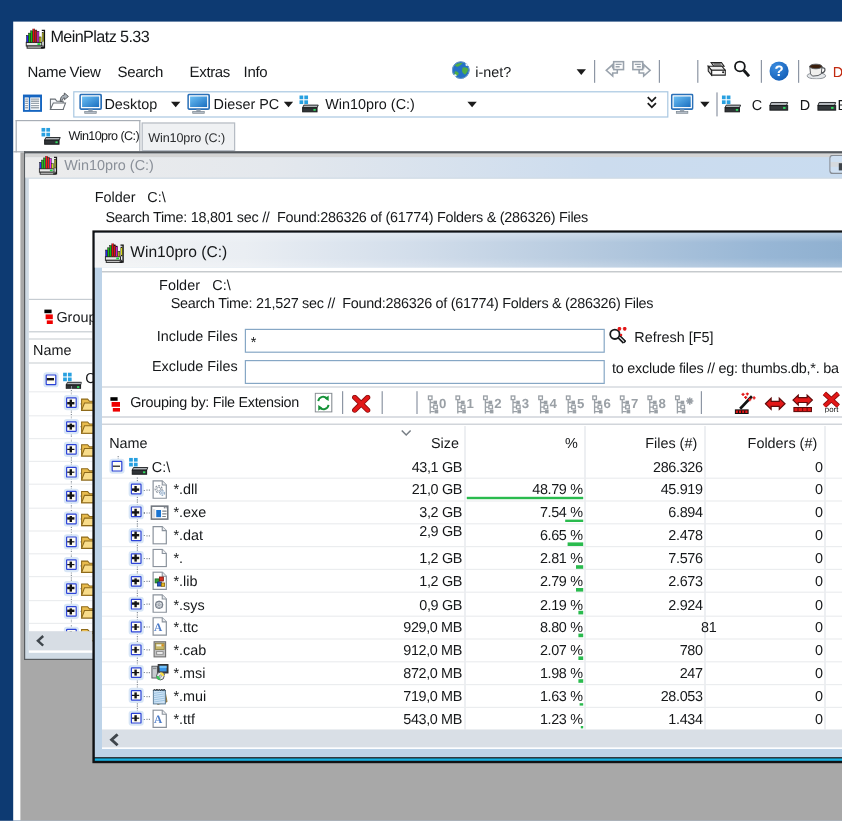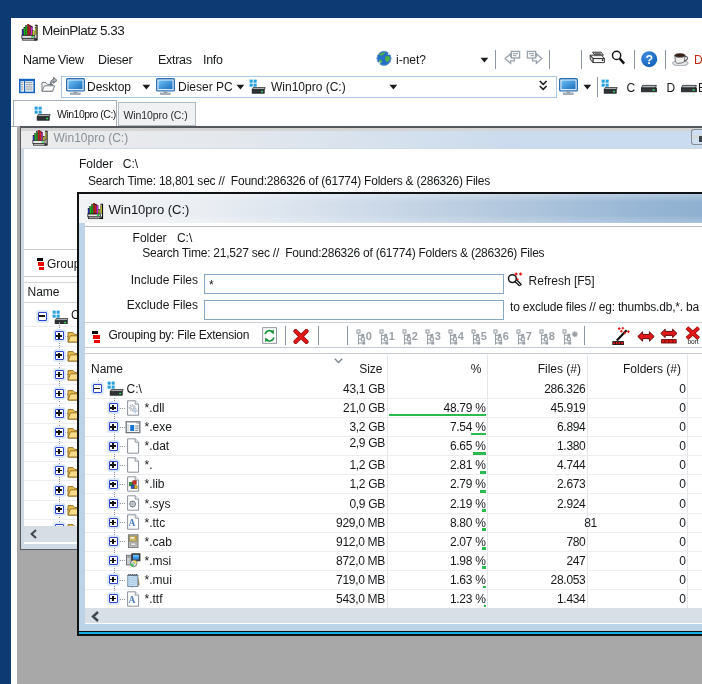--- a/index.html
+++ b/index.html
@@ -34,21 +34,21 @@
         <rect x="9.30" y="2.0" width="1.45" height="8.6" fill="#ee22ee" stroke="#111" stroke-width="0.4"></rect>
         <rect x="10.96" y="6.4" width="1.45" height="4.2" fill="#d8d816" stroke="#111" stroke-width="0.4"></rect>
         <path d="M13.0 1.2 L15.1 1.2 L15.1 14.9 L12.3 14.9" fill="none" stroke="#111" stroke-width="1.1"></path>
         <rect x="13.3" y="2.8" width="1.2" height="7.2" fill="#f0f016" stroke="#111" stroke-width="0.4"></rect>
       </svg>
     </div>
   </div>
 <div class="t" style="left:42px;top:23.8px;font-size:13.5px;letter-spacing:-0.5px">MeinPlatz 5.33</div>
 <div class="t" style="left:23px;top:52.6px;font-size:12.5px;letter-spacing:-0.3px">Name</div>
 <div class="t" style="left:58px;top:52.6px;font-size:12.5px;letter-spacing:-0.3px">View</div>
-<div class="t" style="left:98px;top:52.6px;font-size:12.5px;letter-spacing:-0.3px">Dieser</div>
+<div class="t" style="left:98px;top:52.6px;font-size:12.5px;letter-spacing:-0.3px">Search</div>
 <div class="t" style="left:158px;top:52.6px;font-size:12.5px;letter-spacing:-0.3px">Extras</div>
 <div class="t" style="left:203px;top:52.6px;font-size:12.5px;letter-spacing:-0.3px">Info</div>
 <div class="a" style="left:376px;top:51px;">
     <svg width="16" height="15" viewBox="0 0 16 15">
       <circle cx="8" cy="7.4" r="6.9" fill="#2470c8" stroke="#12457e" stroke-width="0.8"></circle>
       <path d="M3 3.2 Q6 1 9.5 1.6 Q8 4 5.5 4.6 Q3.6 4.8 3 3.2Z" fill="#4fae46"></path>
       <path d="M9.5 5.2 Q12.8 4.4 14.2 6.4 Q13.8 9.6 11.6 11.2 Q9.2 10.4 9 8Z" fill="#4fae46"></path>
       <path d="M3.2 8.4 Q5.4 8.2 6.4 10.2 Q5.6 12.6 3.8 12.2 Q2 10.4 3.2 8.4Z" fill="#4fae46"></path>
       <ellipse cx="8" cy="7.4" rx="6.9" ry="6.9" fill="none" stroke="#7ab2e8" stroke-width="0.7"></ellipse>
       <circle cx="3.4" cy="11.8" r="1" fill="#e8eef4"></circle>
@@ -759,35 +759,35 @@
 <div class="a" style="left:124.5px;top:437.85px;">
     <svg width="16" height="16" viewBox="0 0 16 16">
       <path d="M2.6 0.8 L10.2 0.8 L13.6 4.2 L13.6 15.2 L2.6 15.2 Z" fill="#fff" stroke="#8a929c" stroke-width="1"></path>
       <path d="M10.2 0.8 L10.2 4.2 L13.6 4.2" fill="#eceef0" stroke="#8a929c" stroke-width="0.9"></path>
     </svg>
   </div>
 <div class="t" style="left:144.5px;top:439.2px">*.dat</div>
 <div class="t r num" style="left:285px;top:436px;width:100px">2,9 GB</div>
 <div class="t r num" style="left:385.5px;top:439.2px;width:100px">6.65 %</div>
 <div class="gb" style="left:472.8px;top:451.8px;width:13.2px"></div>
-<div class="t r num" style="left:485.5px;top:439.2px;width:100px">1.380</div>
+<div class="t r num" style="left:485.5px;top:439.2px;width:100px">2.478</div>
 <div class="t r num" style="left:585.5px;top:439.2px;width:100px">0</div>
 <div class="doth" style="left:118.5px;top:464.9px;width:6px"></div>
 <div class="box p" style="left:108.5px;top:460.6px"></div>
 <div class="a" style="left:124.5px;top:456.95px;">
     <svg width="16" height="16" viewBox="0 0 16 16">
       <path d="M2.6 0.8 L10.2 0.8 L13.6 4.2 L13.6 15.2 L2.6 15.2 Z" fill="#fff" stroke="#8a929c" stroke-width="1"></path>
       <path d="M10.2 0.8 L10.2 4.2 L13.6 4.2" fill="#eceef0" stroke="#8a929c" stroke-width="0.9"></path>
     </svg>
   </div>
 <div class="t" style="left:144.5px;top:458.3px">*.</div>
 <div class="t r num" style="left:285px;top:458.3px;width:100px">1,2 GB</div>
 <div class="t r num" style="left:385.5px;top:458.3px;width:100px">2.81 %</div>
 <div class="gb" style="left:480.4px;top:470.9px;width:5.6px"></div>
-<div class="t r num" style="left:485.5px;top:458.3px;width:100px">4.744</div>
+<div class="t r num" style="left:485.5px;top:458.3px;width:100px">7.576</div>
 <div class="t r num" style="left:585.5px;top:458.3px;width:100px">0</div>
 <div class="doth" style="left:118.5px;top:484.1px;width:6px"></div>
 <div class="box p" style="left:108.5px;top:479.7px"></div>
 <div class="a" style="left:124.5px;top:476.05px;">
     <svg width="16" height="16" viewBox="0 0 16 16">
       <path d="M2.6 0.8 L10.2 0.8 L13.6 4.2 L13.6 15.2 L2.6 15.2 Z" fill="#fff" stroke="#8a929c" stroke-width="1"></path>
       <path d="M10.2 0.8 L10.2 4.2 L13.6 4.2" fill="#eceef0" stroke="#8a929c" stroke-width="0.9"></path>
       <rect x="4.2" y="6.4" width="3.4" height="3.4" fill="#2e9e38" stroke="#14601c" stroke-width="0.6"></rect>
       <rect x="7.8" y="4.8" width="3.4" height="3.4" fill="#d23020" stroke="#701008" stroke-width="0.6"></rect>
       <rect x="6.2" y="9" width="3.4" height="3.4" fill="#2858c8" stroke="#102c70" stroke-width="0.6"></rect>

